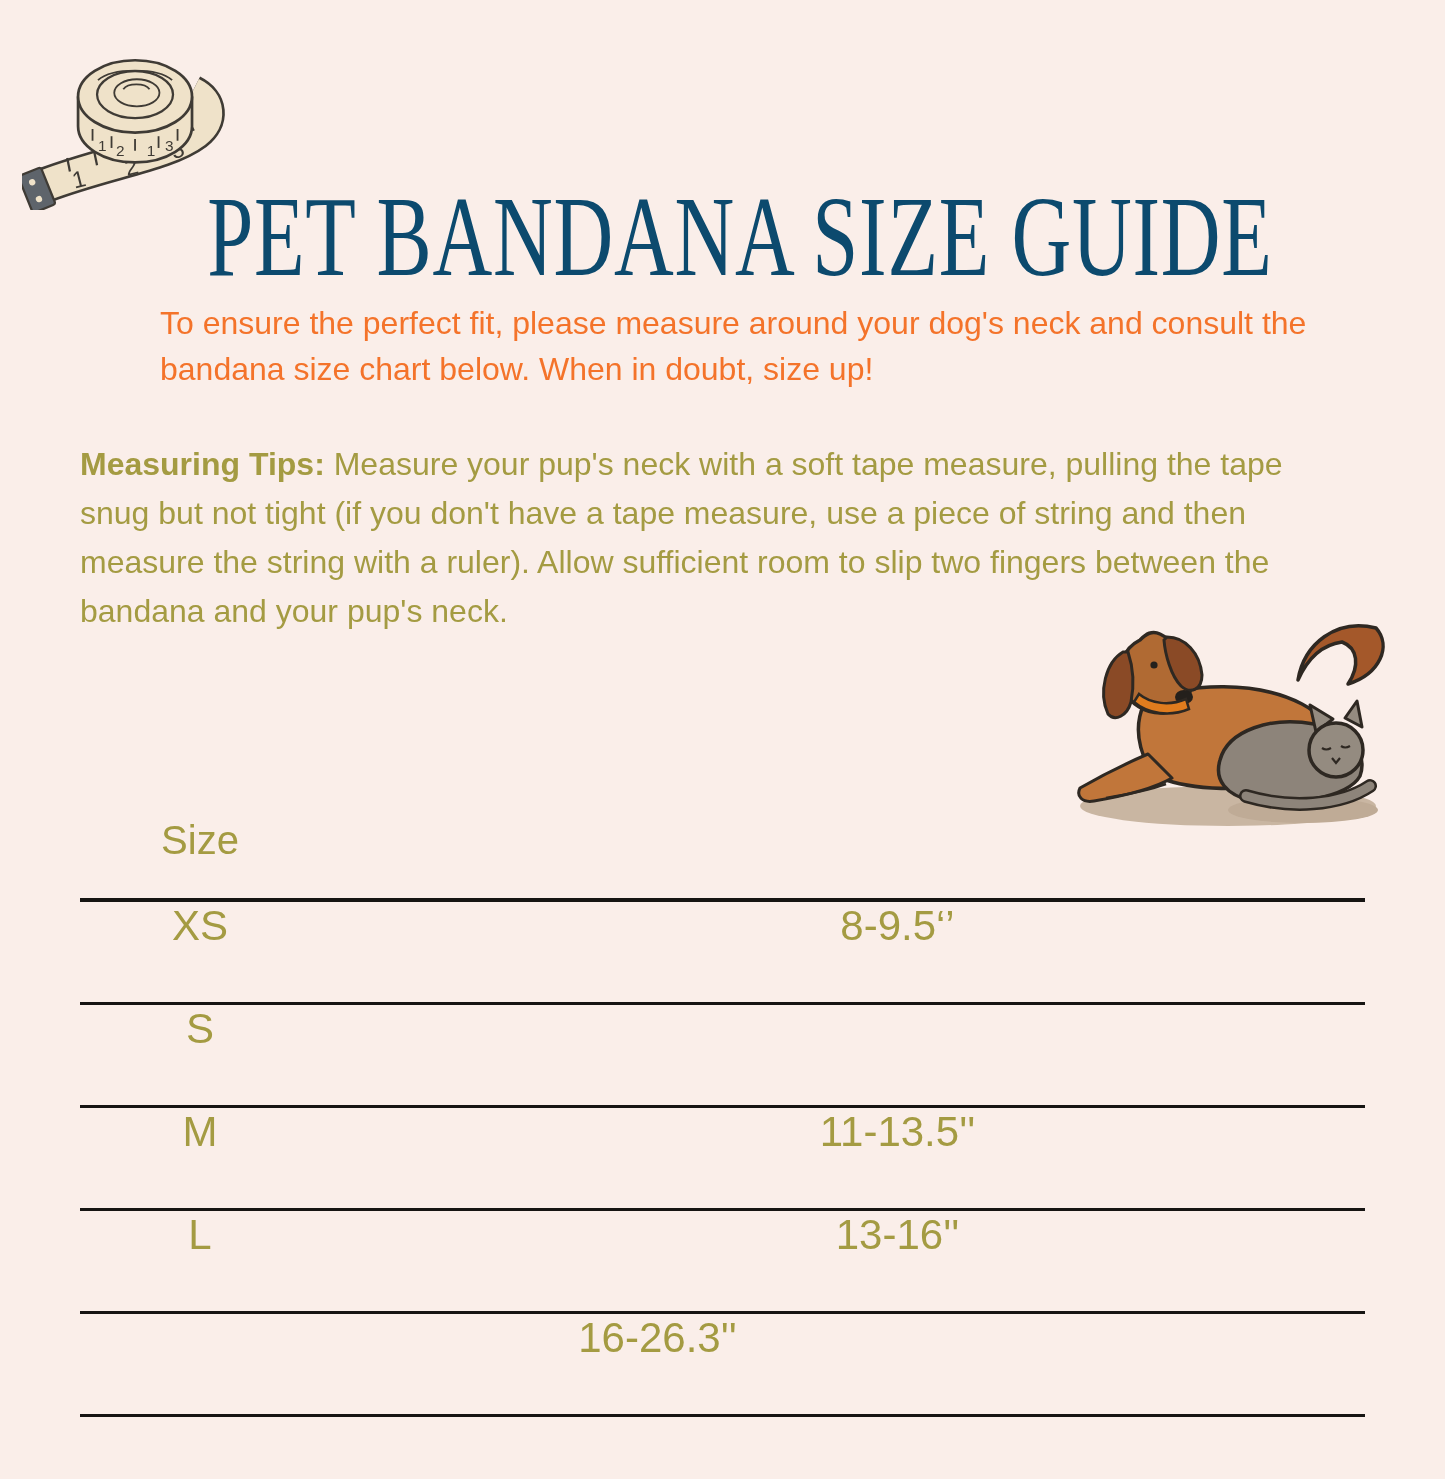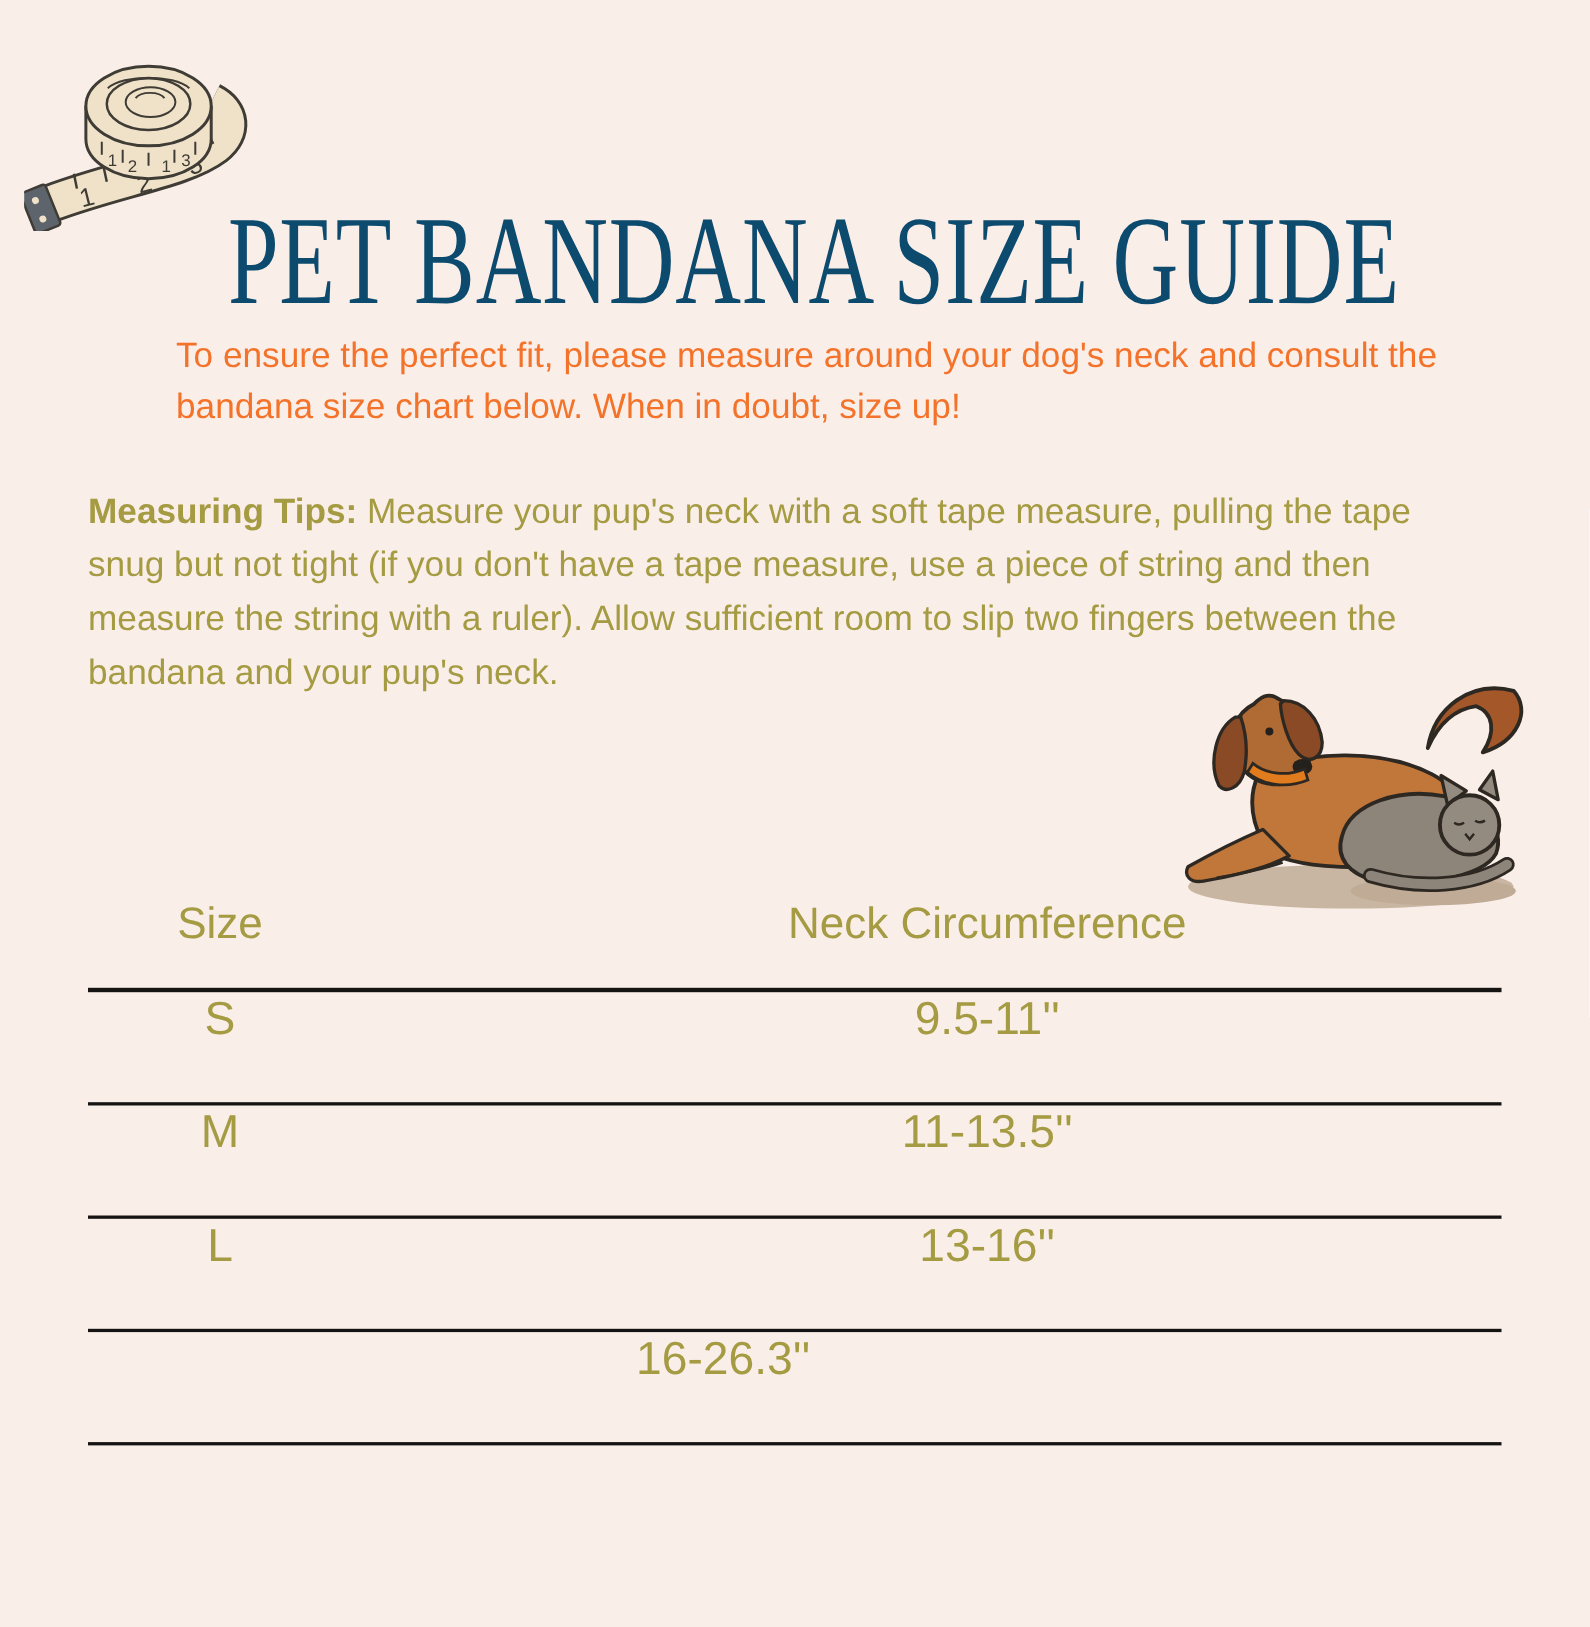--- a/index.html
+++ b/index.html
@@ -140,26 +140,28 @@
     <g fill="none" stroke="#2E2822" stroke-width="2.2">
       <path d="M 274 140 q 4 3 9 0"></path>
       <path d="M 293 138 q 4 3 9 0"></path>
       <path d="M 284 150 l 4 5 l 4 -5"></path>
     </g>
   </svg>
 
   <div class="size-table">
     <div class="t-row t-head">
       <div class="col-size">Size</div>
-      <div class="col-neck">Neck Circumference</div>
     </div>
     <div class="t-body">
       <div class="t-row">
+        <div class="col-size">XS</div>
+        <div class="col-neck">8-9.5‘’</div>
+      </div>
+      <div class="t-row">
         <div class="col-size">S</div>
-        <div class="col-neck">9.5-11''</div>
       </div>
       <div class="t-row">
         <div class="col-size">M</div>
         <div class="col-neck">11-13.5''</div>
       </div>
       <div class="t-row">
         <div class="col-size">L</div>
         <div class="col-neck">13-16''</div>
       </div>
       <div class="t-row">

